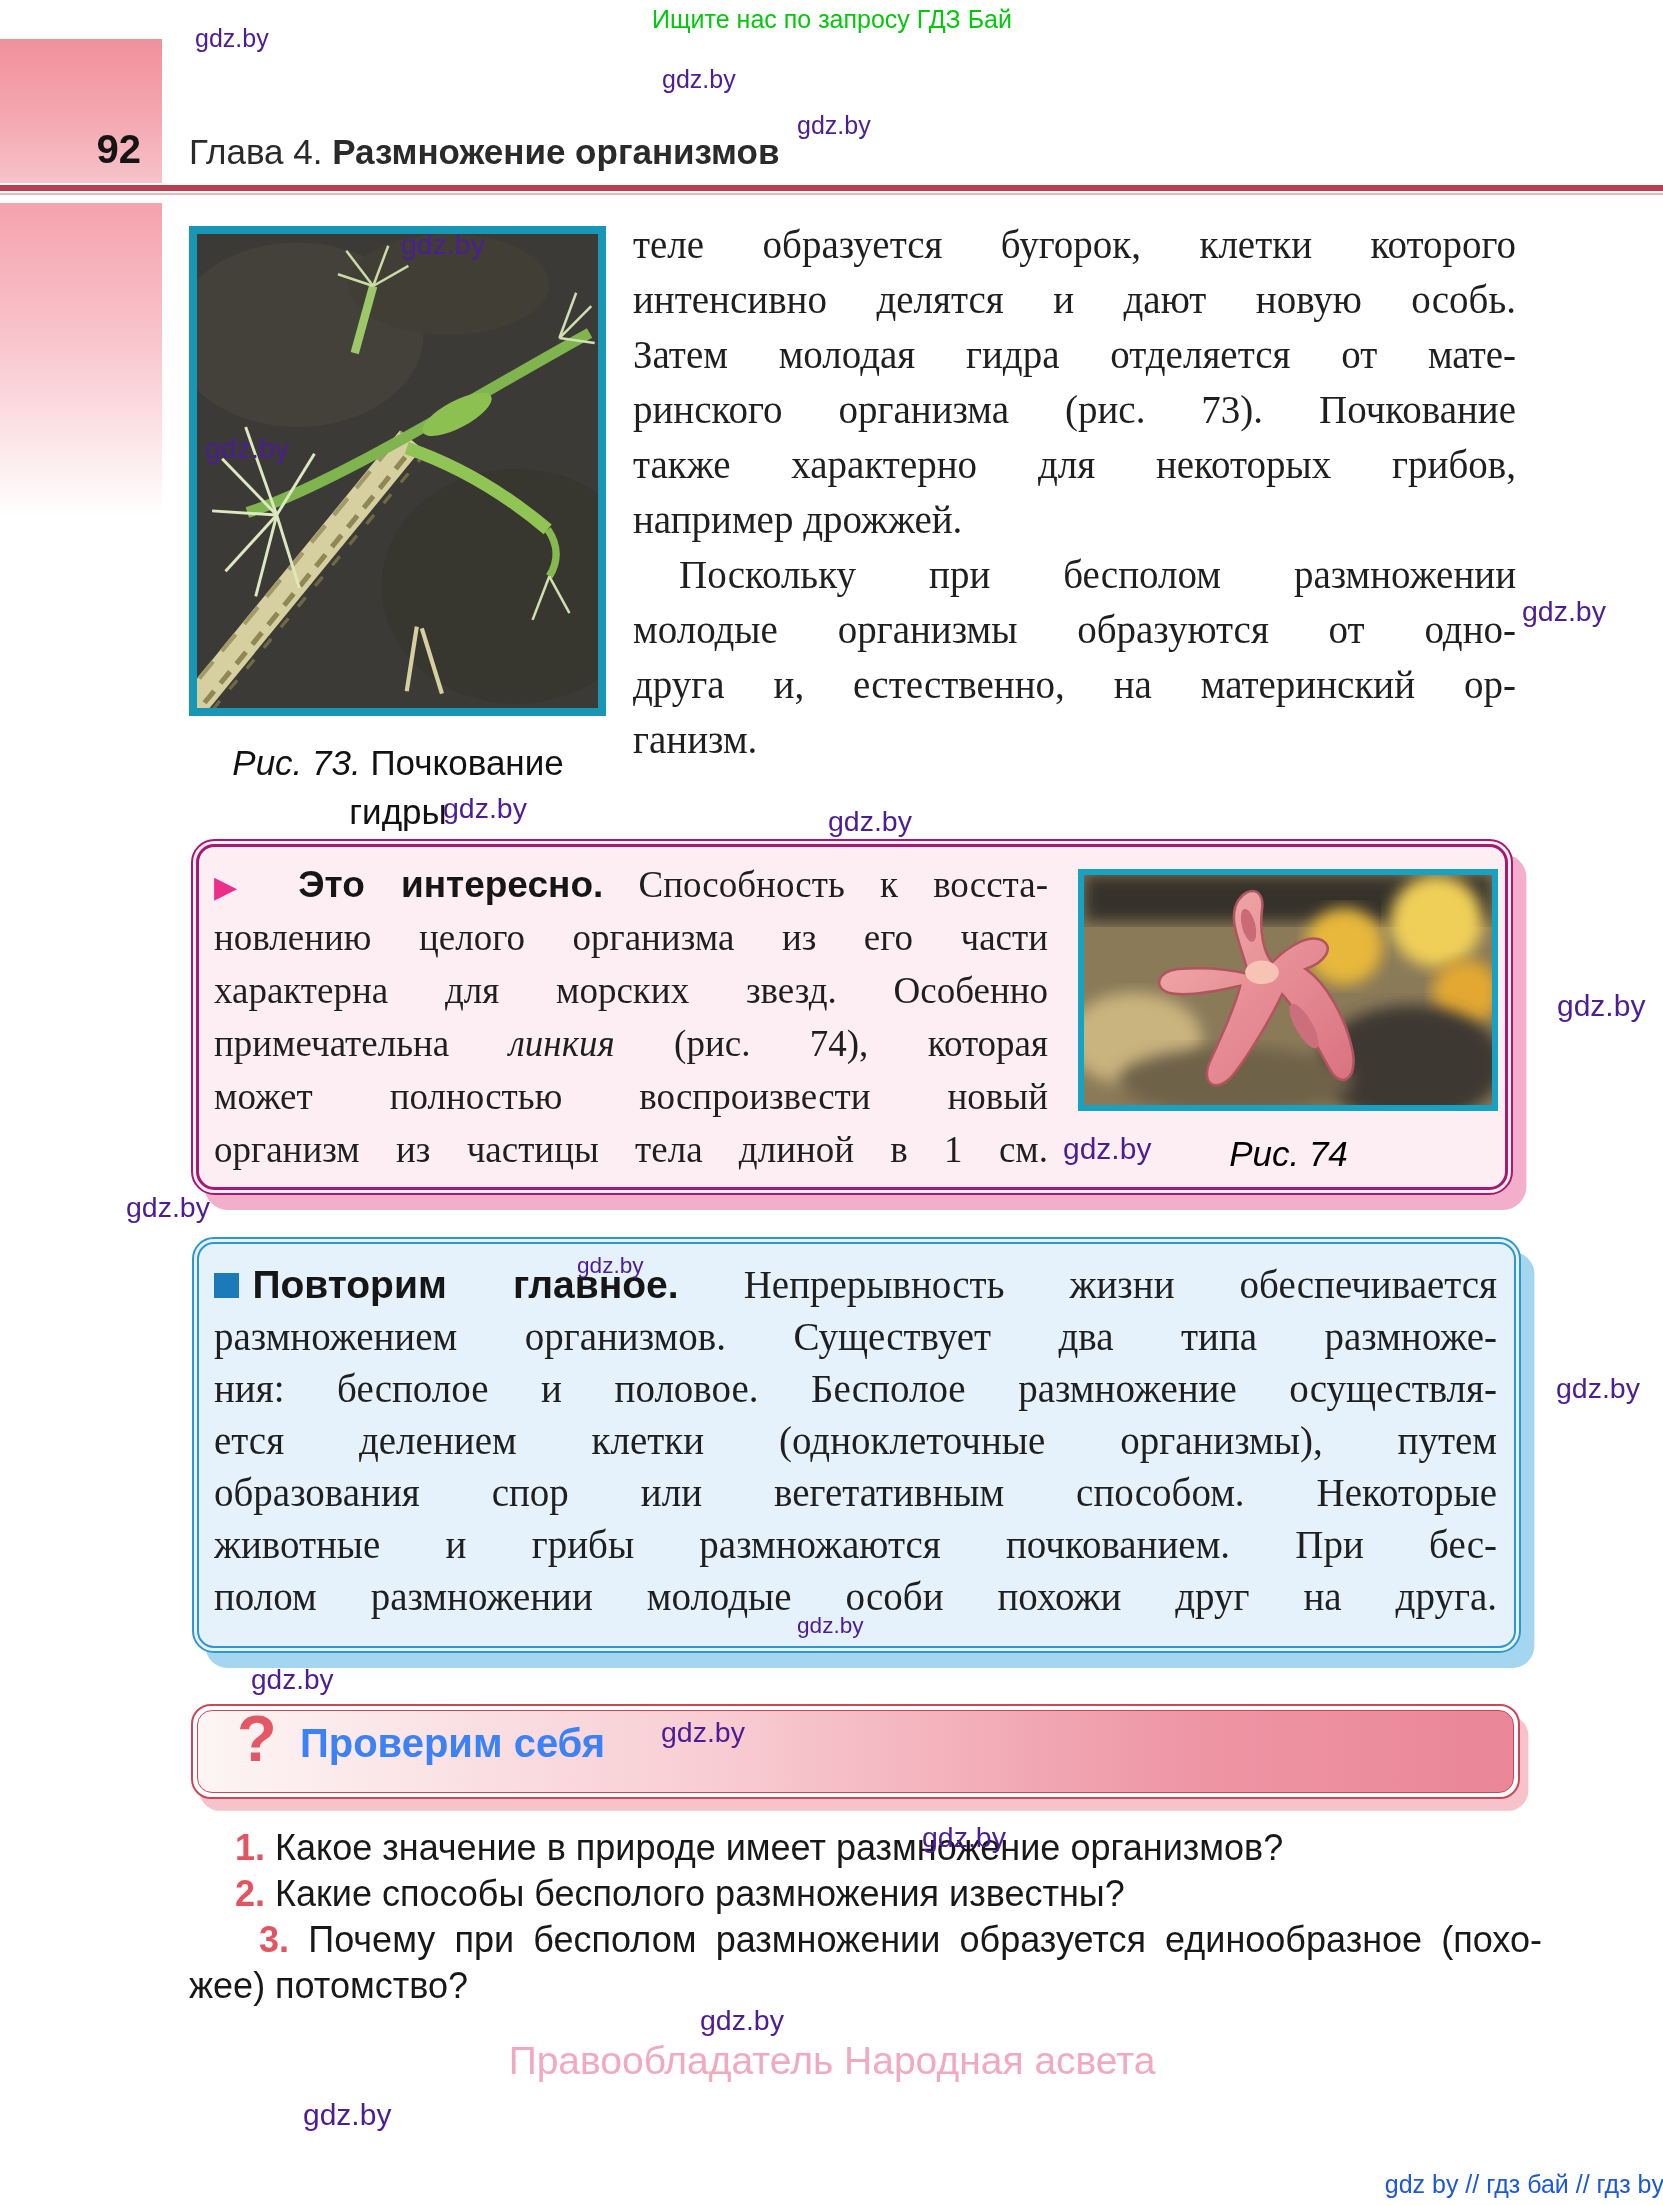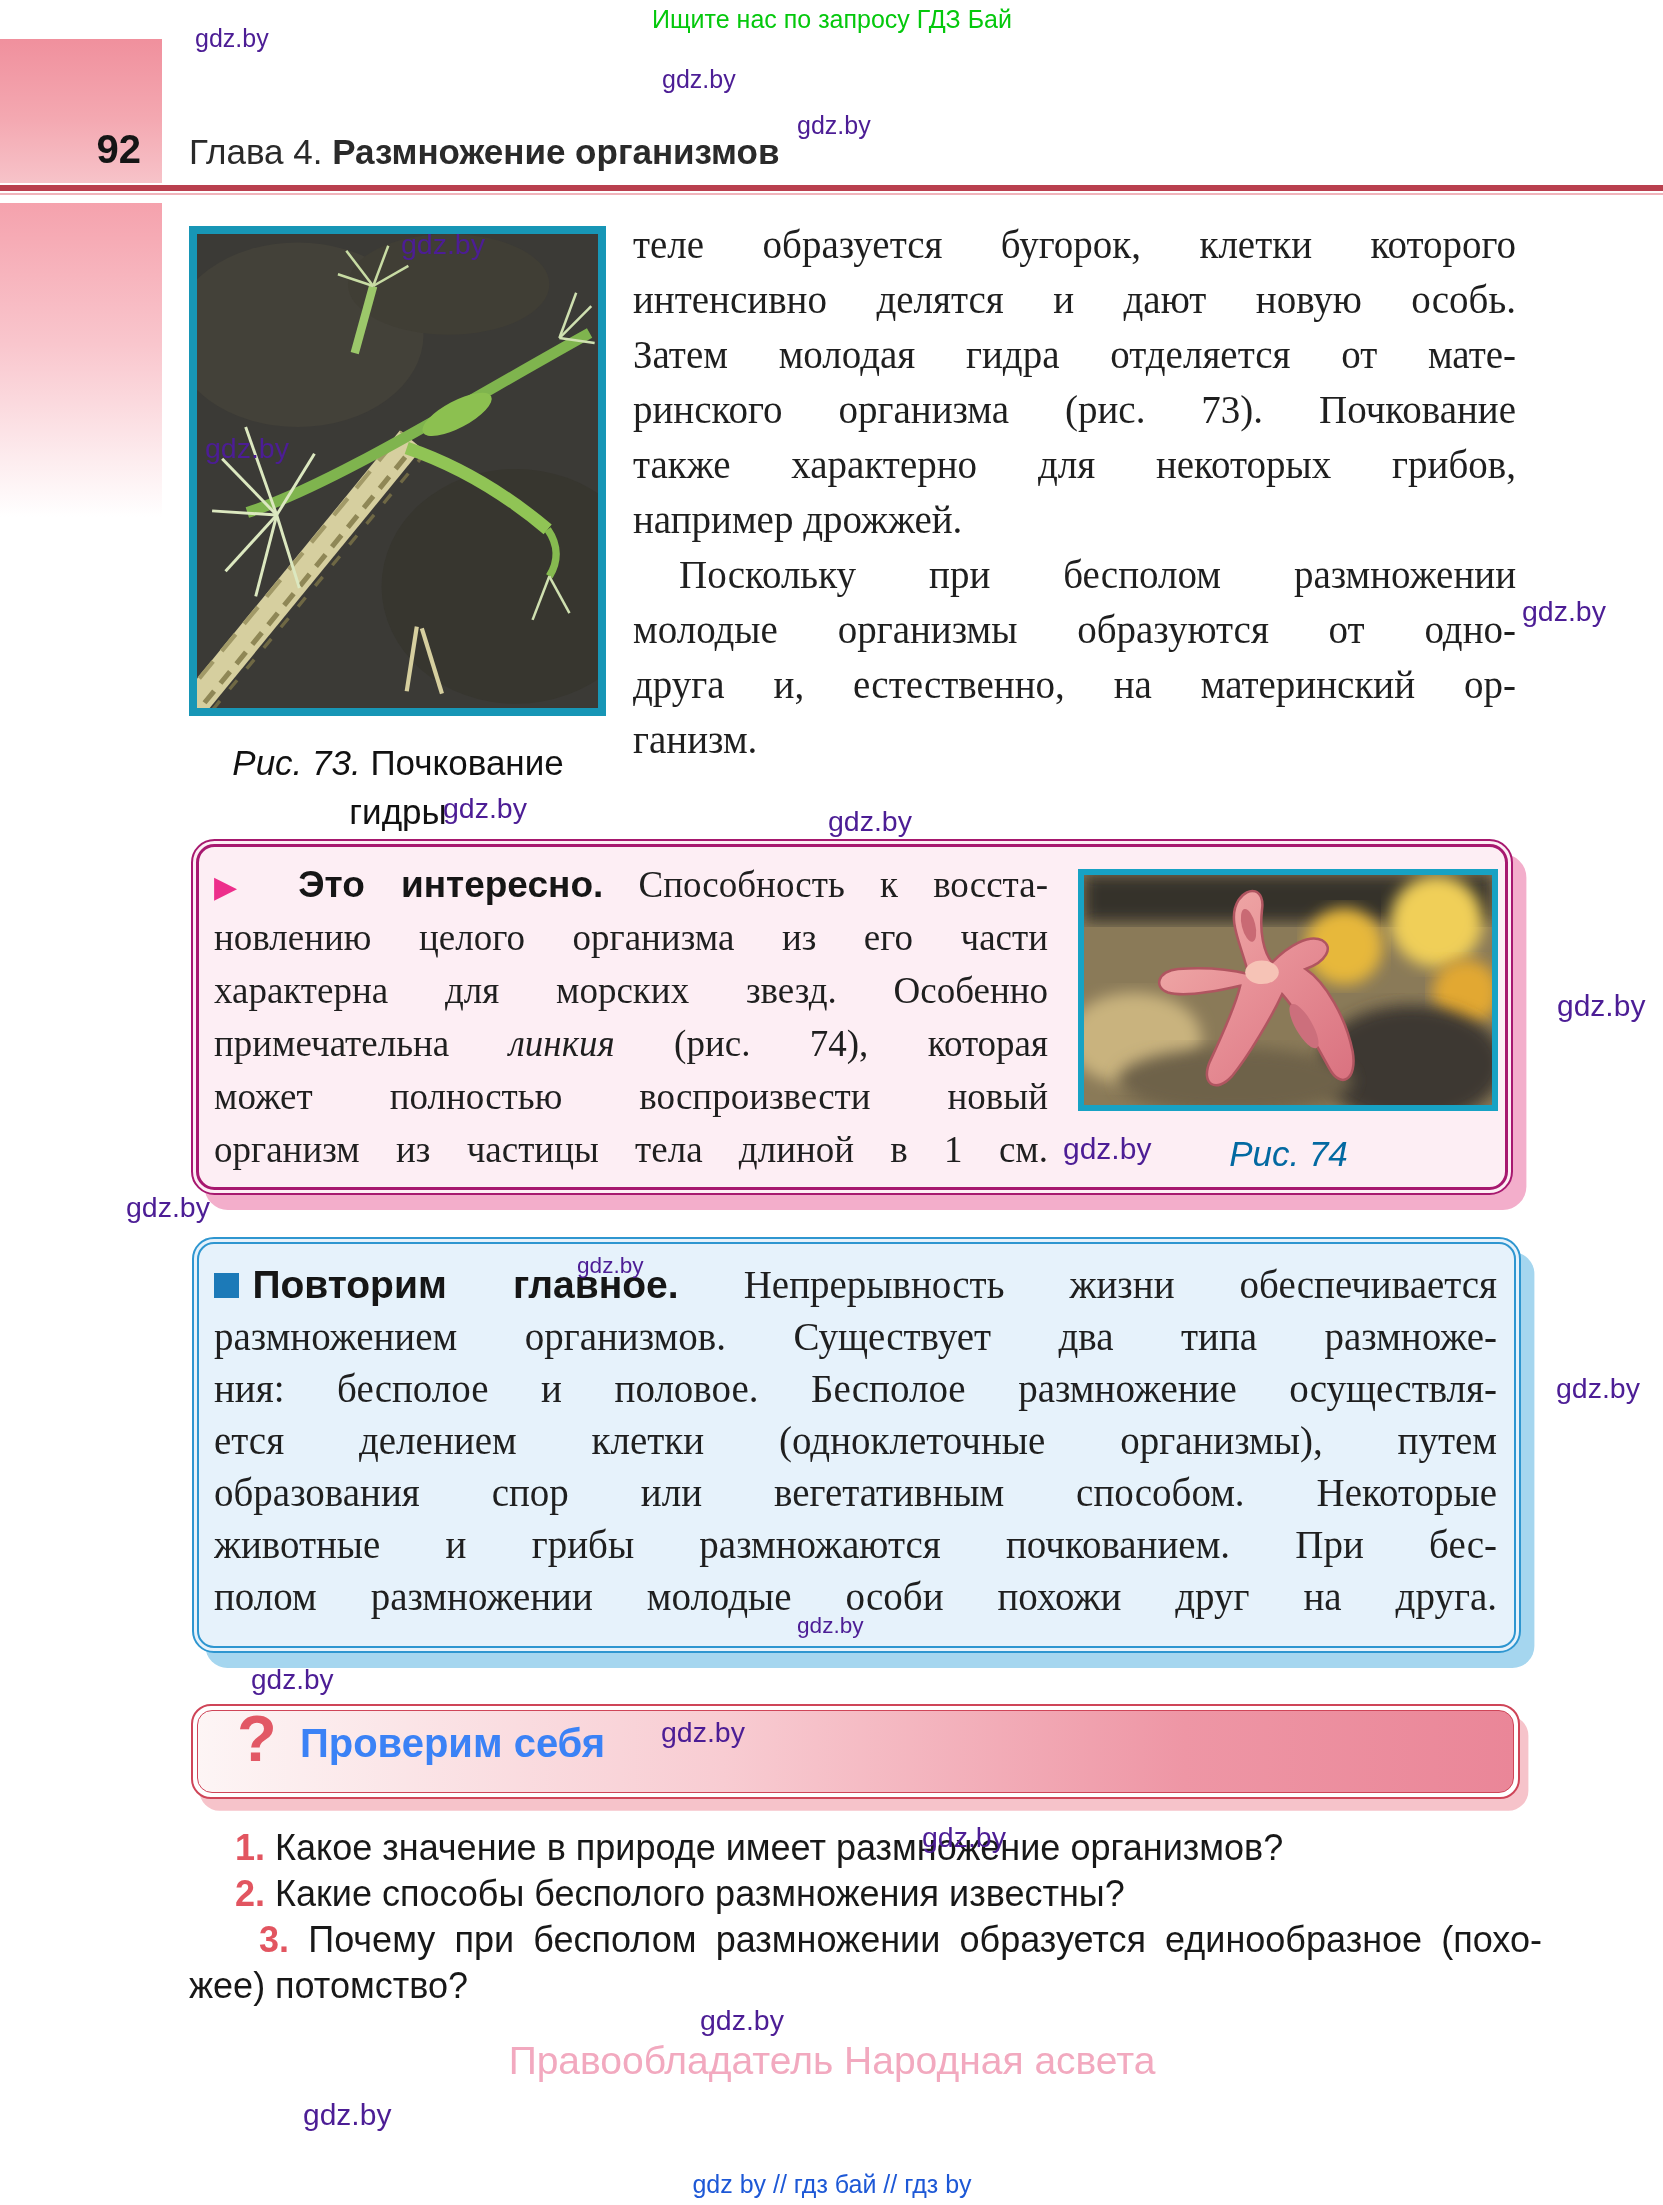--- a/index.html
+++ b/index.html
@@ -31,21 +31,21 @@
 
   
   .pbox{left:191px;top:839px;width:1318px;height:352px;background:#fdeef4;border:2.5px solid #a7186f;border-radius:23.5px;
         box-shadow:13.4px 15px 0 #f3aecb;}
   .pbox .inner{position:absolute;left:3.4px;top:3.4px;right:3.4px;bottom:3.4px;border:3.4px solid #a7186f;border-radius:18.4px;}
   .ptext{left:214px;top:858px;width:834px;font-size:37px;line-height:53px;}
   .arrow{color:#ed2e8b;font-size:30px;}
   .hd{font-family:"Liberation Sans",sans-serif;font-weight:bold;color:#161616;}
   .fig74{left:1078px;top:869px;width:408px;height:230px;border:6.7px solid #17a2c4;background:#8a7a58;}
   .fig74cap{left:1078px;top:1134px;width:421px;text-align:center;font-size:35px;font-style:italic;
-            font-family:"Liberation Sans",sans-serif;color:#0369a1;}
+            font-family:"Liberation Sans",sans-serif;color:#000000;}
 
   
   .bbox{left:192px;top:1237px;width:1325px;height:412px;background:#e6f2fb;border:2.5px solid #2e96d0;border-radius:22px;
         box-shadow:13.4px 15px 0 #a5d6ef;}
   .bbox .inner{position:absolute;left:3.4px;top:3.4px;right:3.4px;bottom:3.4px;border:2.5px solid #2e96d0;border-radius:17px;}
   .btext{left:214px;top:1259px;width:1283px;font-size:39px;line-height:52px;}
   .bline{height:52px;overflow:hidden;}
   .bullet{display:inline-block;width:25px;height:25px;background:#1c7ab8;margin-right:13.4px;}
 
   
@@ -57,21 +57,21 @@
   .banner-title{position:absolute;left:107px;top:15px;font-size:40px;font-weight:bold;color:#3b82f6;font-family:"Liberation Sans",sans-serif;}
 
   
   .qline{position:absolute;left:235px;width:1283px;height:46px;overflow:hidden;font-size:36px;line-height:46px;
          font-family:"Liberation Sans",sans-serif;color:#181818;white-space:nowrap;}
   .qnum{color:#e25560;font-weight:bold;}
   .qjust{white-space:normal;text-align:justify;margin-left:24px;}
   .qjust::after{content:"";display:inline-block;width:100%;height:0;}
 
   .copyright{left:0;right:0;top:2039px;text-align:center;font-size:39px;color:#f2a9bf;font-family:"Liberation Sans",sans-serif;}
-  .links{left:0;right:0;top:2170px;text-align:center;font-size:25px;color:#1d58d6;font-family:"Liberation Sans",sans-serif;}
+  .links{left:0;right:0;top:2170px;text-align:right;font-size:25px;color:#1d58d6;font-family:"Liberation Sans",sans-serif;}
 </style>
 </head>
 <body>
 
 <div class="page">
 
   <div class="abs promo">Ищите нас по запросу ГДЗ Бай</div>
 
   <div class="abs pinkblock1"></div>
   <div class="abs pagenum">92</div>

